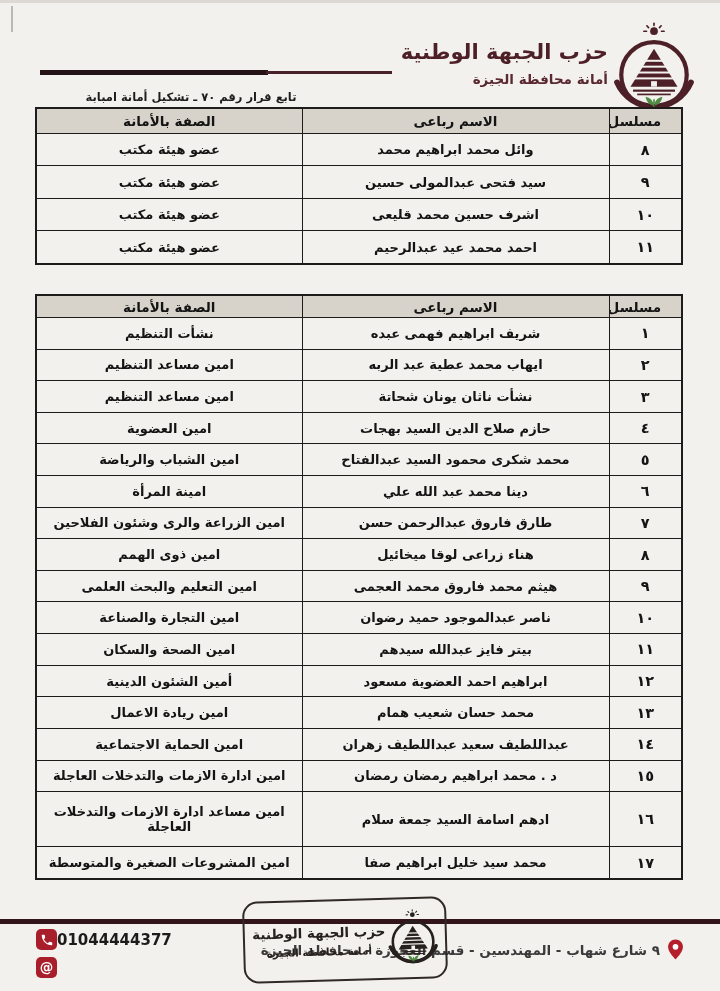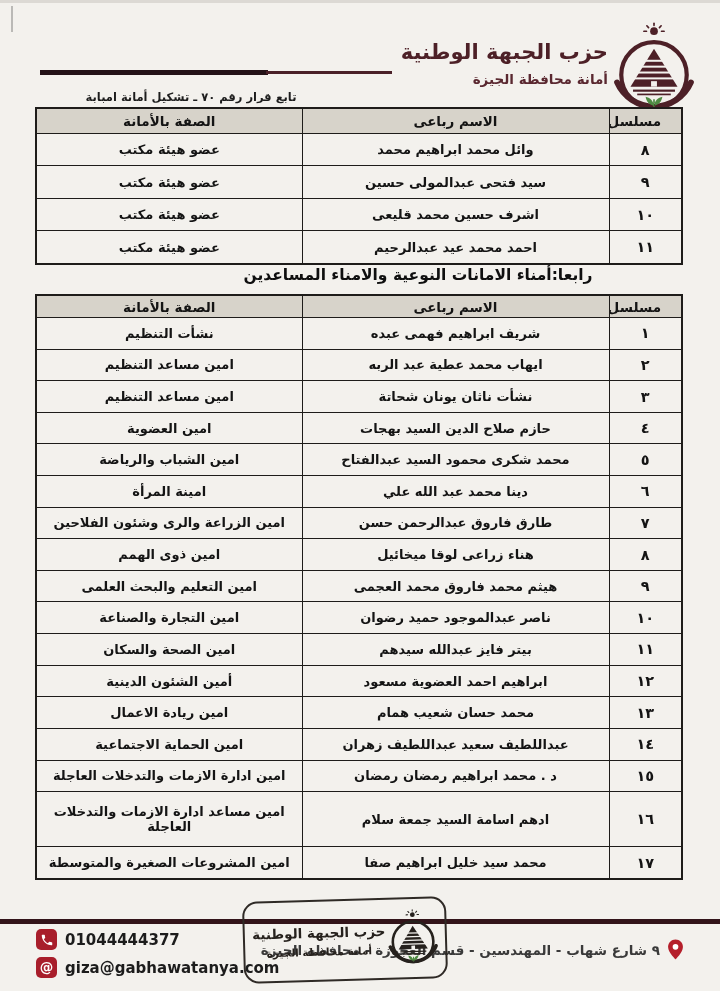--- a/index.html
+++ b/index.html
@@ -37,21 +37,21 @@
   td{font-size:13px;padding:1px 4px;}
   td.serial{font-size:14.5px;}
   table{border:2.2px solid var(--border);}
   col.c-serial{width:73px;} col.c-name{width:307px;} col.c-role{width:266px;}
 
   .section-title{position:absolute;top:266px;right:28px;width:548px;text-align:center;
     font-size:15.5px;font-weight:bold;color:#0f0f0f;}
 
   
   .footer-line{position:absolute;top:919px;left:0;width:720px;height:5px;background:var(--footer-line);}
-  .contact{position:absolute;display:flex;align-items:center;gap:8px;direction:ltr;}
+  .contact{position:absolute;display:flex;align-items:center;direction:ltr;}
   .contact .txt{font-size:15px;font-weight:bold;color:#1c1c1c;font-family:"DejaVu Sans",sans-serif;}
   .contact-phone{left:36px;top:929px;}
   .contact-email{left:36px;top:957px;}
   .badge{width:21px;height:21px;border-radius:5px;background:var(--icon-red);display:flex;
     align-items:center;justify-content:center;flex:0 0 auto;}
   .badge svg{width:14px;height:14px;}
   .badge .at{color:#fff;font-size:13.5px;font-weight:bold;line-height:1;}
   .address{position:absolute;right:36px;top:938px;display:flex;align-items:center;gap:7px;}
   .address .txt{font-size:13.5px;font-weight:bold;color:#3a3a3a;white-space:nowrap;}
   .pin{width:17px;height:23px;flex:0 0 auto;}
@@ -146,21 +146,20 @@
           <td class="role">عضو هيئة مكتب</td>
         </tr>
         <tr>
           <td class="serial">١١</td>
           <td class="name">احمد محمد عيد عبدالرحيم</td>
           <td class="role">عضو هيئة مكتب</td>
         </tr>
     </tbody>
   </table>
 
-  <div class="section-title">رابعا:أمناء الامانات النوعية والامناء المساعدين</div>
 
   <table class="t2">
     <colgroup>
         <col class="c-serial">
         <col class="c-name">
         <col class="c-role">
       </colgroup>
     <thead>
       <tr>
         <th>مسلسل</th>
@@ -265,21 +264,20 @@
           <path fill="#fff" d="M6.6 10.8c1.5 2.9 3.8 5.2 6.7 6.7l2.2-2.2c.3-.3.7-.4 1-.2 1.1.4 2.3.6 3.5.6.6 0 1 .4 1 1V20c0 .6-.4 1-1 1C10.6 21 3 13.4 3 4c0-.6.4-1 1-1h3.3c.6 0 1 .4 1 1 0 1.2.2 2.4.6 3.5.1.3 0 .7-.2 1L6.6 10.8z"></path>
         </svg>
     </span>
     <span class="txt">01044444377</span>
   </div>
 
   <div class="contact contact-email">
     <span class="badge">
         <span class="at">@</span>
       </span>
-    <span class="txt">giza@gabhawatanya.com</span>
   </div>
 
   <div class="address">
     <svg class="pin" viewBox="0 0 24 30">
       <path fill="#b51f2b" d="M12,1 C6,1 1.5,5.5 1.5,11.5 C1.5,19 12,29 12,29 s10.5,-10 10.5,-17.5 C22.5,5.5 18,1 12,1 z"></path>
       <circle cx="12" cy="11.2" r="4" fill="#fff"></circle>
     </svg>
     <span class="txt">٩ شارع شهاب - المهندسين - قسم العجوزة - محافظة الجيزة</span>
   </div>
 

